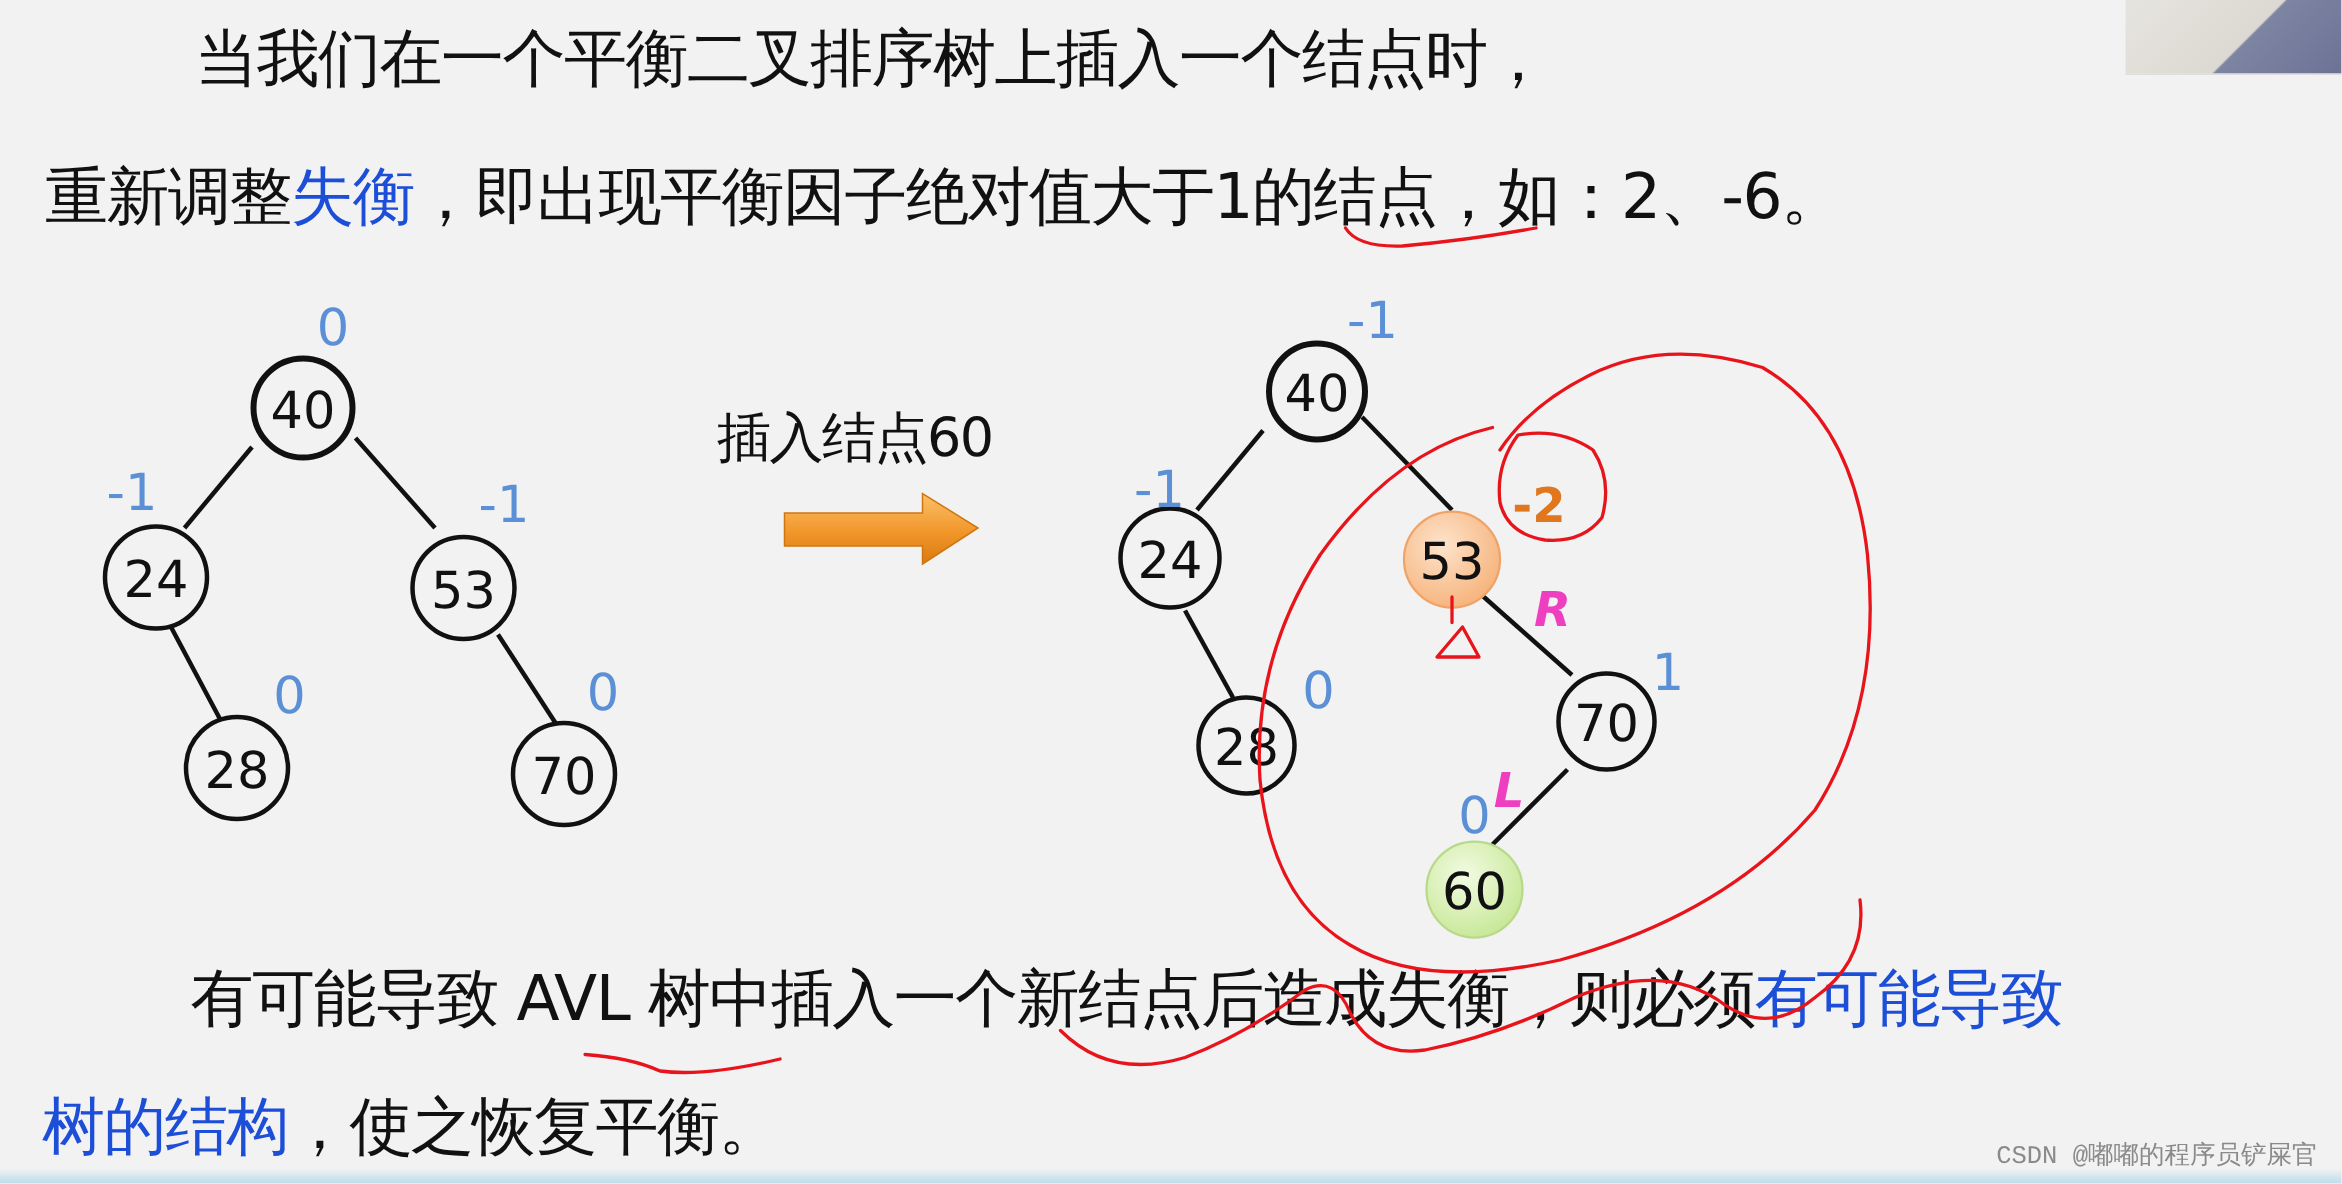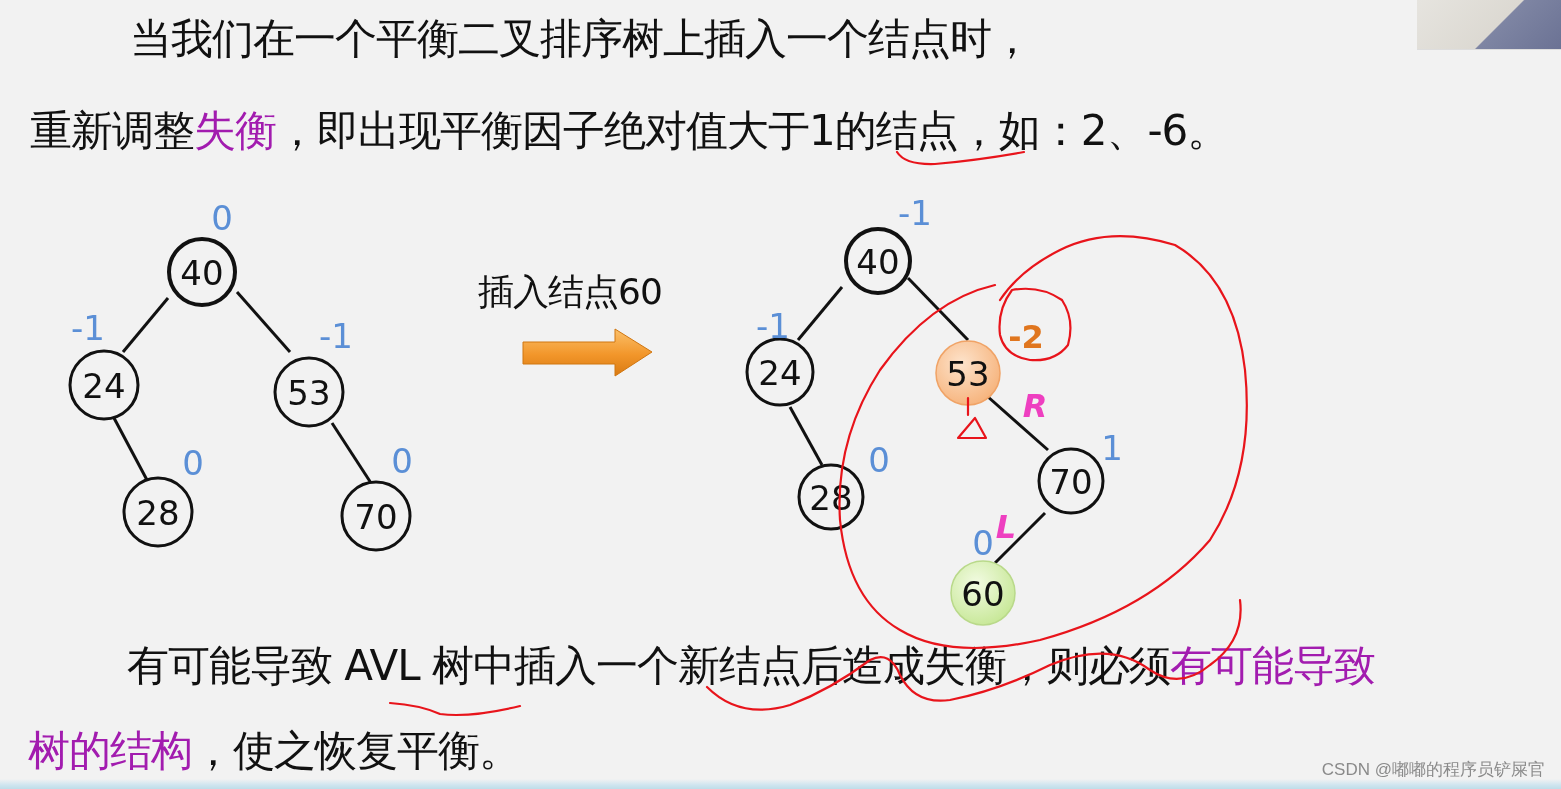--- a/index.html
+++ b/index.html
@@ -5,37 +5,37 @@
   html, body { margin:0; padding:0; }
   body {
     width:1561px; height:789px; overflow:hidden; position:relative;
     background:#f2f2f2;
     font-family:"DejaVu Sans","Liberation Sans",sans-serif;
   }
   .line {
     position:absolute; white-space:nowrap; color:#111;
     font-size:42px; line-height:1; letter-spacing:-1px;
   }
-  .hl { color:#a21caf;margin-top:21px; }
+  .hl { color:#1d4ed8;margin-top:21px; }
   #line1 { left:130px; top:18px; }
   #line2 { left:30px; top:110px; }
   #line3 { left:127px; top:645px; }
   #line4 { left:28px; top:733px;font-family:Liberation Mono, monospace; }
   .webcam {
     position:absolute; left:1417px; top:0; width:144px; height:49px;
     background:linear-gradient(135deg,#e6e4df 0%,#dcd9d2 55%,#7e85a3 56%,#6b7294 100%);
     border-bottom:1px solid #ddd;
   }
   svg#diagram { position:absolute; left:0; top:0; }
   .node-text { font-family:"DejaVu Sans","Liberation Sans",sans-serif; font-size:34px; fill:#111; }
   .bf { font-family:"DejaVu Sans","Liberation Sans",sans-serif; font-size:34px; fill:#5b8fd6; }
   .caption { position:absolute; left:478px; top:268px; font-size:36px; color:#111; letter-spacing:-1px; white-space:nowrap;text-align:center; }
   .watermark {
     position:absolute; right:16px; top:758px; font-size:17px; color:#8a8a8a;
-    font-family:Liberation Sans, sans-serif; white-space:nowrap;
+    font-family:Liberation Mono, monospace; white-space:nowrap;
   }
   .wave {
     position:absolute; left:0; bottom:0; width:1561px; height:10px;
     background:linear-gradient(180deg, rgba(200,225,238,0) 0%, #cfe5ef 60%, #bfdde9 100%);
   }
 </style>
 </head>
 <body>
 
 <div class="line" id="line1">当我们在一个平衡二叉排序树上插入一个结点时，</div>

